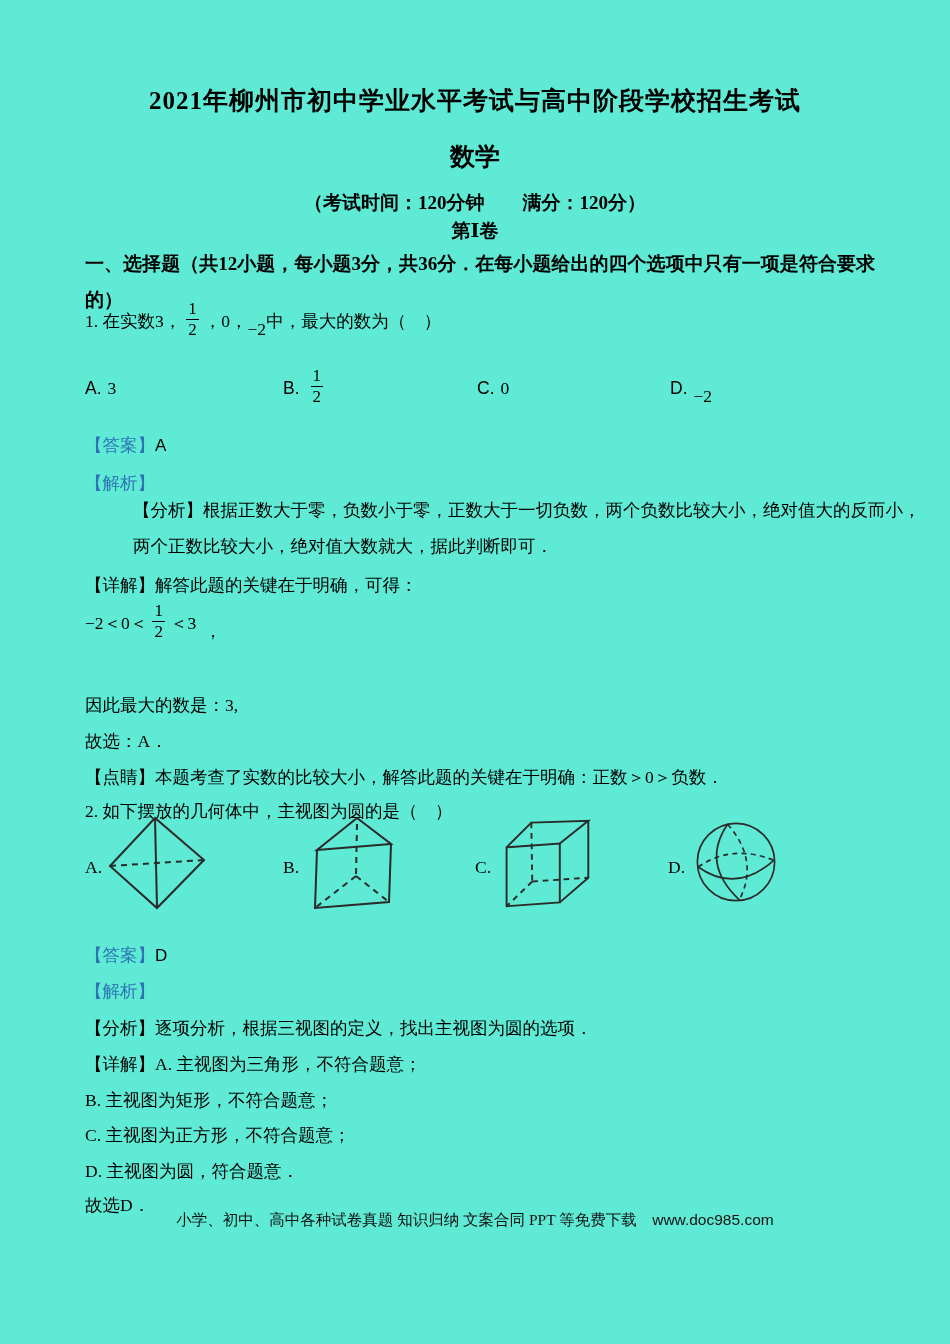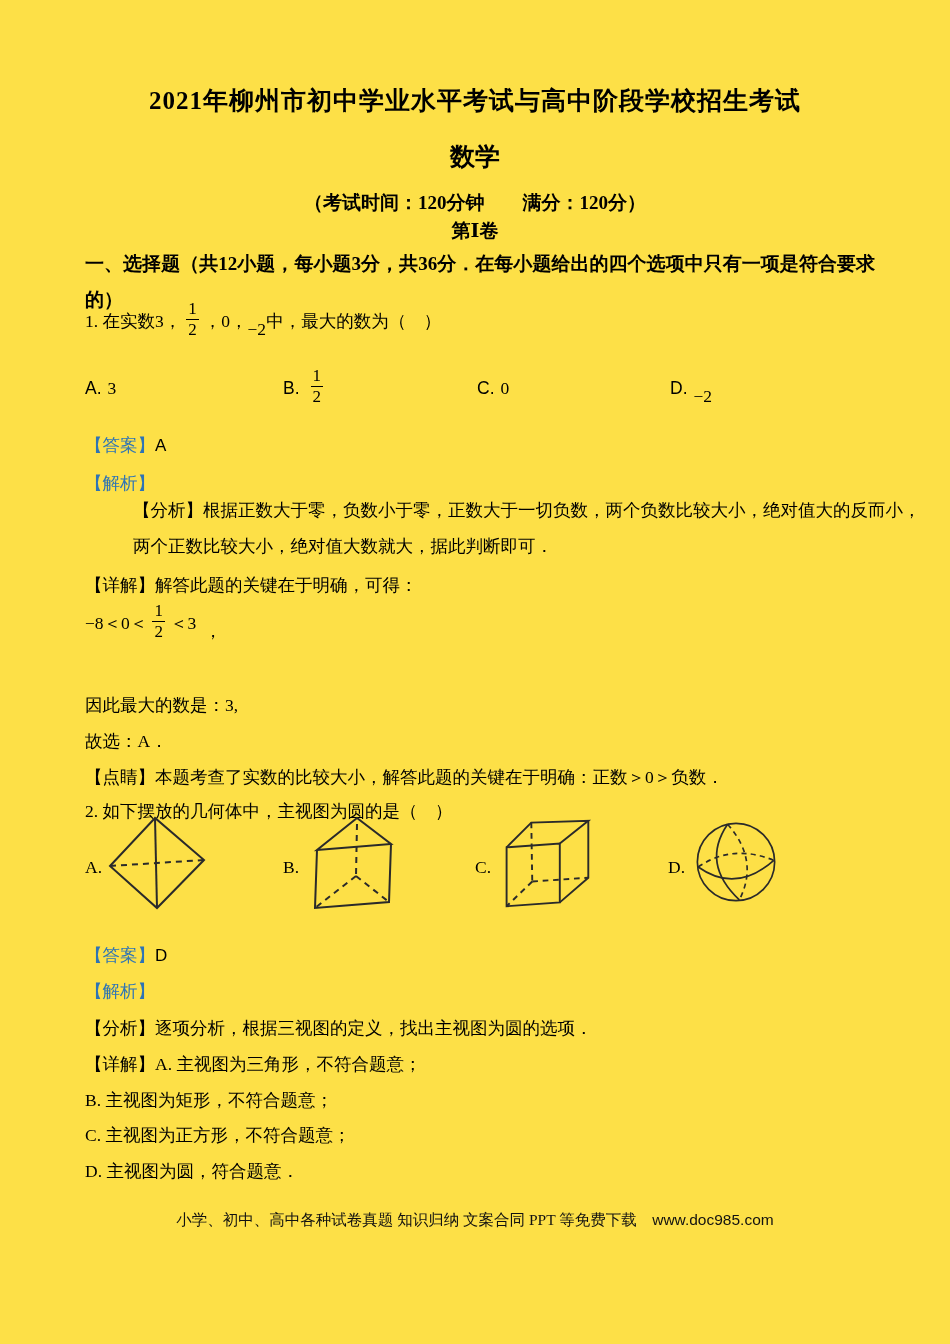--- a/index.html
+++ b/index.html
@@ -1,17 +1,17 @@
 <!DOCTYPE html>
 <html><head>
 <meta charset="utf-8">
 <style>
   html,body{margin:0;padding:0;background:#ffffff;}
   body{width:950px;height:1344px;font-family:"Liberation Serif","DejaVu Serif",serif;color:#000;}
-  .page{position:relative;width:950px;height:1344px;background:#fde047;overflow:hidden;}
+  .page{position:relative;width:950px;height:1344px;background:#5eead4;overflow:hidden;}
   .abs{position:absolute;}
   .center{left:0;width:950px;text-align:center;}
   .content{left:85px;width:790px;}
   .bold{font-weight:bold;}
   .doc-title{font-size:25px;letter-spacing:1px;}
   .doc-subject{font-size:25px;}
   .info-line{font-size:19px;}
   .volume{font-size:19px;}
   .section-head{font-size:19px;line-height:36px;text-align:justify;}
   .body-line{font-size:17.5px;line-height:26px;margin-top:8px;}
@@ -81,21 +81,21 @@
   </div>
   <div class="abs content body-line tag-blue" style="top:462px;">【解析】</div>
   <div class="abs content para" style="top:492px;">
     <span>【分析】</span><span>根据正数大于零，负数小于零，正数大于一切负数，两个负数比较大小，绝对值大的反而小，两个正数比较大小，绝对值大数就大，据此判断即可．</span>
   </div>
   <div class="abs content body-line" style="top:564px;">
     <span>【详解】</span><span>解答此题的关键在于明确，可得：</span>
   </div>
 
   <div class="abs content formula" style="top:598px;height:50px;">
-    <span>−8＜0＜</span>
+    <span>−2＜0＜</span>
     <span class="frac">
       <span class="num">1</span>
       <span class="den">2</span>
     </span>
     <span>＜3</span>
     <span class="lowered" style="margin-left:8px;">，</span>
   </div>
 
   <div class="abs content body-line" style="top:684px;">因此最大的数是：3,</div>
   <div class="abs content body-line" style="top:720px;">故选：A．</div>
@@ -157,20 +157,21 @@
   <div class="abs content body-line tag-blue" style="top:970px;">【解析】</div>
   <div class="abs content body-line" style="top:1007px;">
     <span>【分析】</span><span>逐项分析，根据三视图的定义，找出主视图为圆的选项．</span>
   </div>
   <div class="abs content body-line" style="top:1043px;">
     <span>【详解】</span><span>A. 主视图为三角形，不符合题意；</span>
   </div>
   <div class="abs content body-line" style="top:1114px;">C. 主视图为正方形，不符合题意；</div>
   <div class="abs content body-line" style="top:1079px;">B. 主视图为矩形，不符合题意；</div>
   <div class="abs content body-line" style="top:1150px;">D. 主视图为圆，符合题意．</div>
+  <div class="abs content body-line" style="top:1184px;">故选D．</div>
 
   <div class="abs center footer" style="top:1210px;">
     <span>小学、初中、高中各种试卷真题 知识归纳 文案合同 PPT 等免费下载</span>
     <span>&nbsp;&nbsp;</span>
     <span style="font-family:'Liberation Sans','DejaVu Sans',sans-serif;">www.doc985.com</span>
   </div>
 
 </div>
 
 </body></html>

